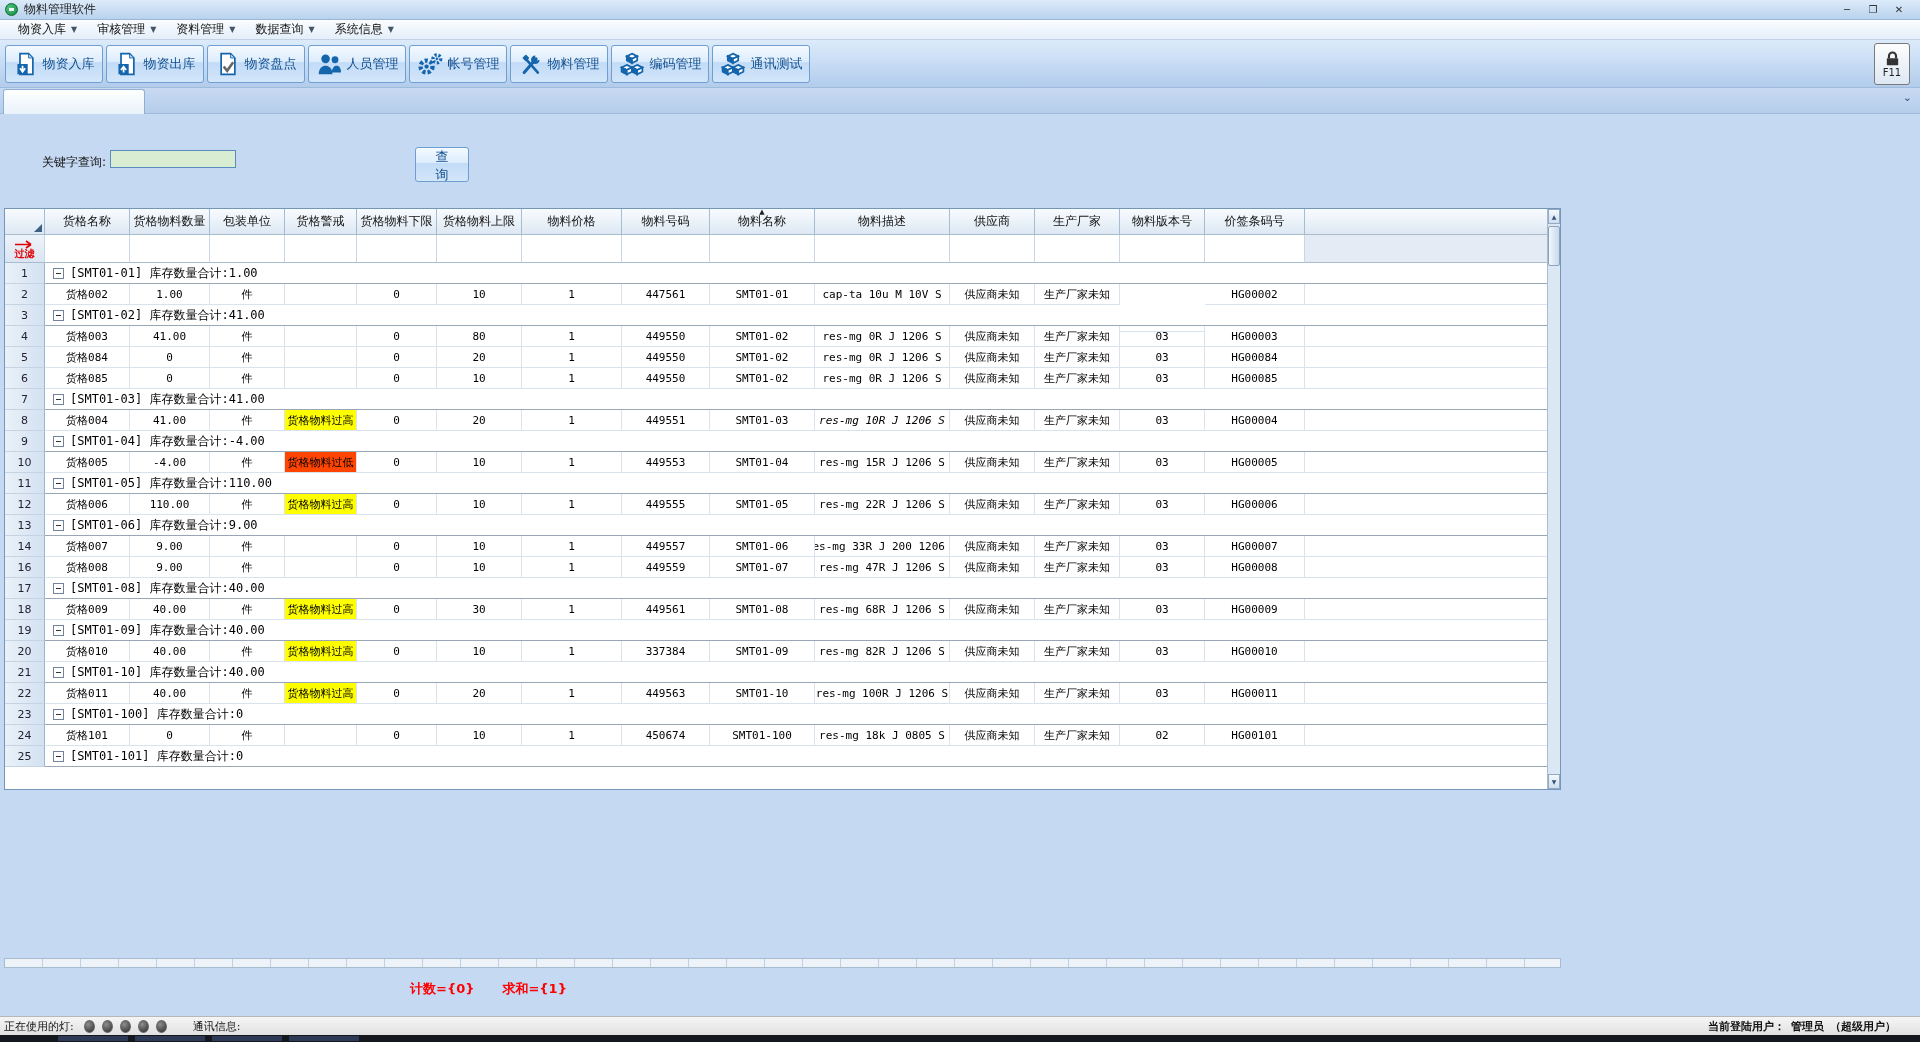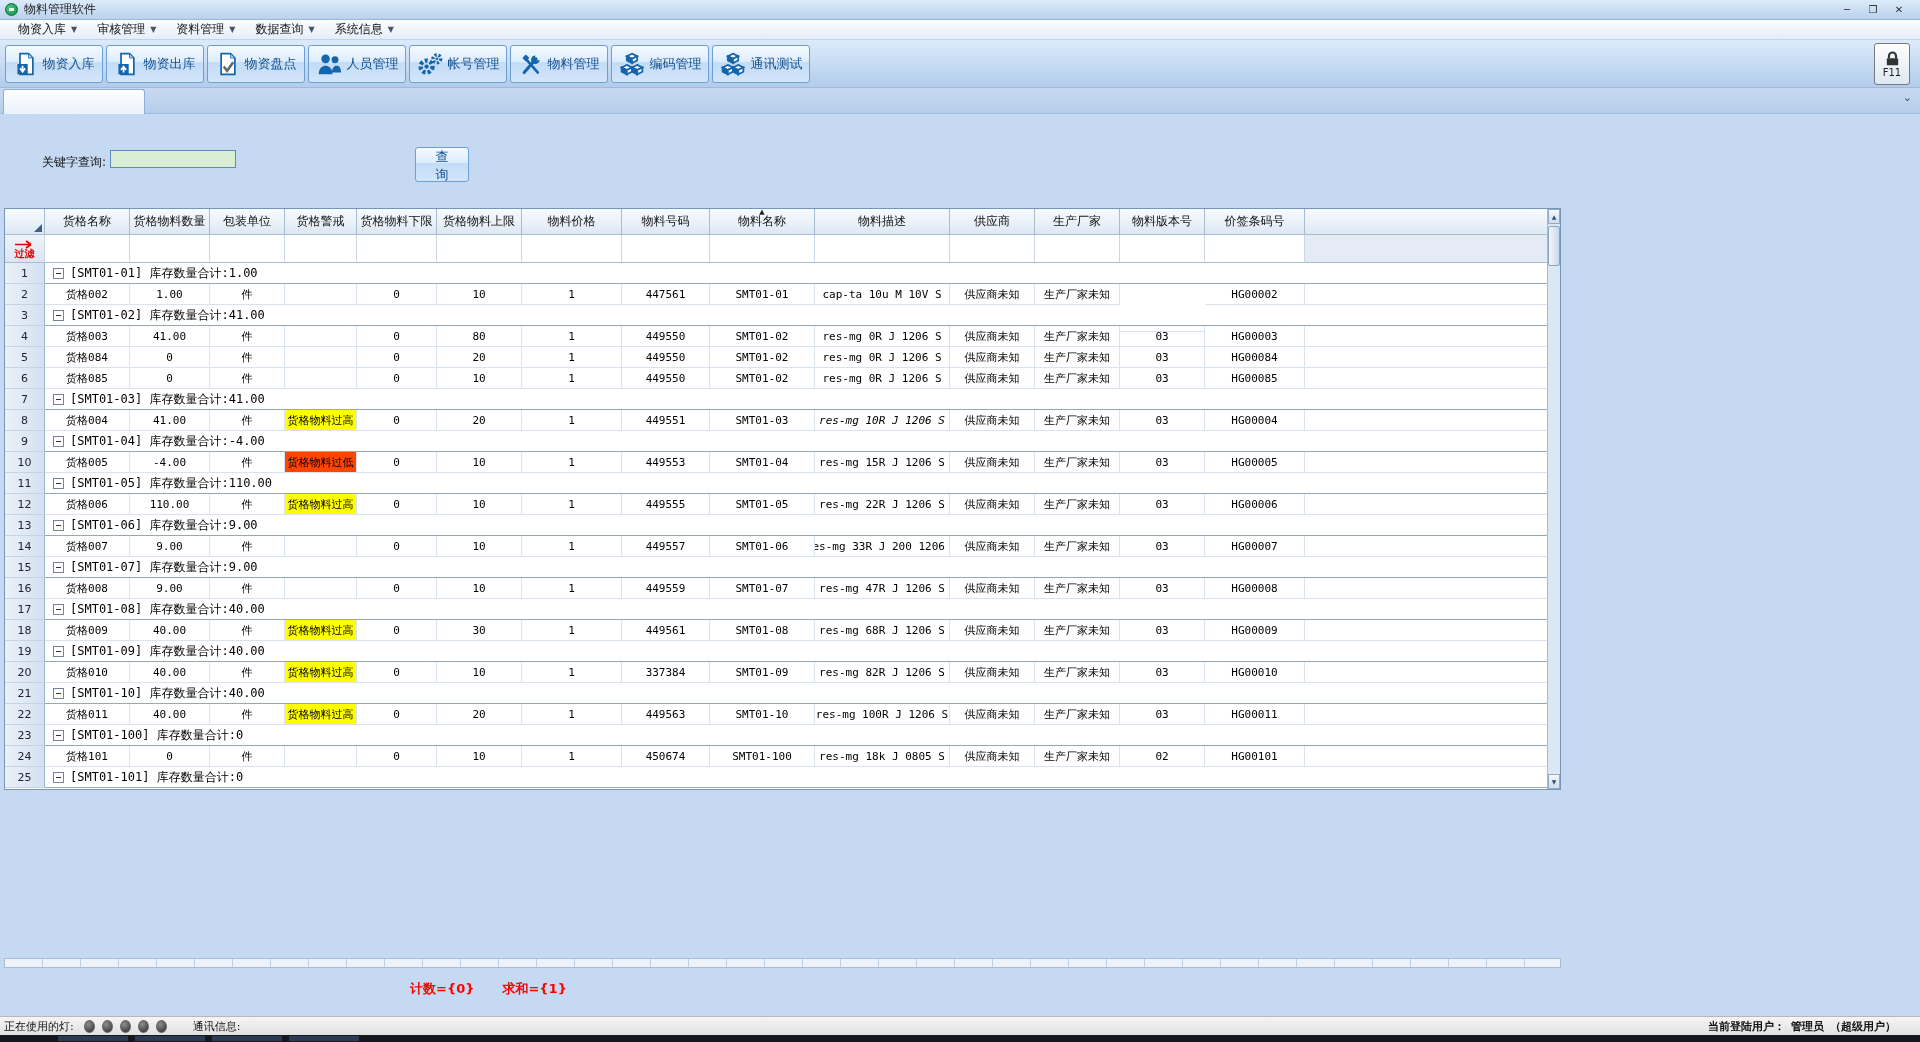--- a/index.html
+++ b/index.html
@@ -534,27 +534,20 @@
             <div class="gc" style="width: 88px;">449557</div>
             <div class="gc" style="width: 105px;">SMT01-06</div>
             <div class="gc" style="width: 135px;">res-mg 33R J 200 1206 S</div>
             <div class="gc" style="width: 85px;">供应商未知</div>
             <div class="gc" style="width: 85px;">生产厂家未知</div>
             <div class="gc" style="width: 85px;">03</div>
             <div class="gc" style="width: 100px;">HG00007</div>
             <div class="gc filler"></div>
           </div>
           <div class="gr">
-            <div class="num">15</div>
-            <div class="ggc">
-              <div class="collapse-box"></div>
-              <span>[SMT01-07] 库存数量合计:9.00</span>
-            </div>
-          </div>
-          <div class="gr">
             <div class="num">16</div>
             <div class="gc" style="width: 85px;">货格008</div>
             <div class="gc" style="width: 80px;">9.00</div>
             <div class="gc" style="width: 75px;">件</div>
             <div class="gc" style="width: 72px;"></div>
             <div class="gc" style="width: 80px;">0</div>
             <div class="gc" style="width: 85px;">10</div>
             <div class="gc" style="width: 100px;">1</div>
             <div class="gc" style="width: 88px;">449559</div>
             <div class="gc" style="width: 105px;">SMT01-07</div>

